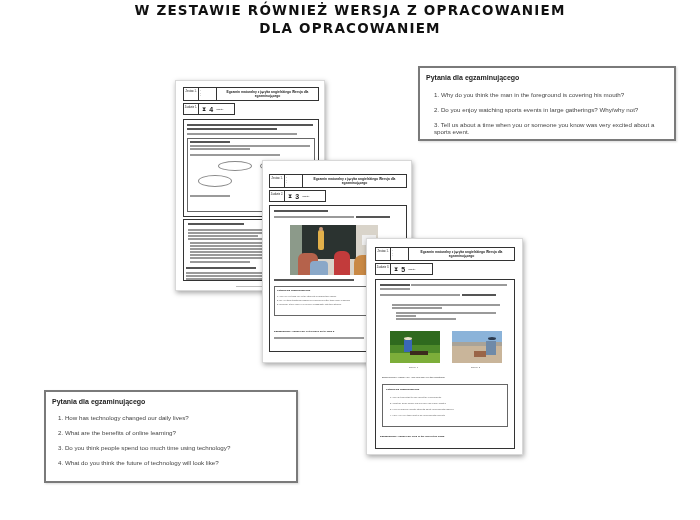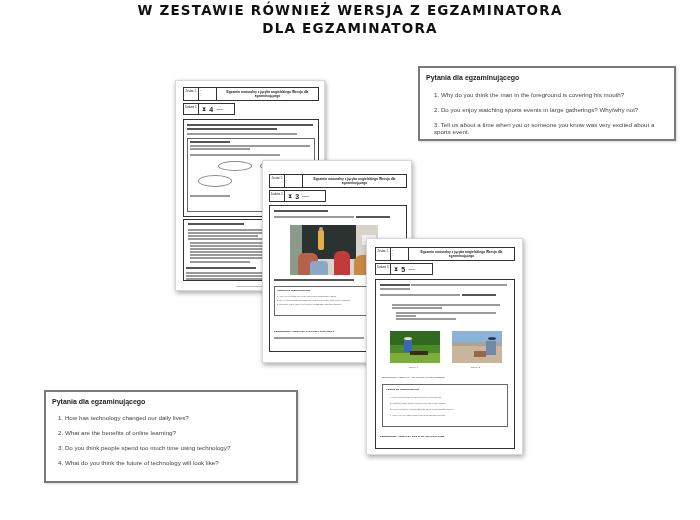--- a/index.html
+++ b/index.html
@@ -41,22 +41,22 @@
   .inner { position: absolute; border: 0.8px solid #666; }
   .oval { position: absolute; border: 0.6px solid #888; border-radius: 50%; }
   .photo { position: absolute; overflow: hidden; }
   .caption { position: absolute; font-size: 2.2px; color: #555; }
   .footer { position: absolute; height: 1px; background: #bbb; }
 </style>
 </head>
 <body>
 
 <div class="title">
-  <div style="margin-top:1px;">W ZESTAWIE RÓWNIEŻ WERSJA Z EGZAMINATORA</div>
-  <div>DLA EGZAMINATORA</div>
+  <div style="margin-top:1px;">W ZESTAWIE RÓWNIEŻ WERSJA Z OPRACOWANIEM</div>
+  <div>DLA OPRACOWANIEM</div>
 </div>
 
 <div class="qbox" style="left:418px; top:66px; width:258px; height:75px; padding:6px 6px;">
   <div class="qhead">Pytania dla egzaminującego</div>
   <ol style="margin-top:10px; padding-left:8px;">
     <li style="margin-bottom:8px;">1. Why do you think the man in the foreground is covering his mouth?</li>
     <li style="margin-bottom:8px;">2. Do you enjoy watching sports events in large gatherings? Why/why not?</li>
     <li>3. Tell us about a time when you or someone you know was very excited about a sports event.</li>
   </ol>
 </div>

